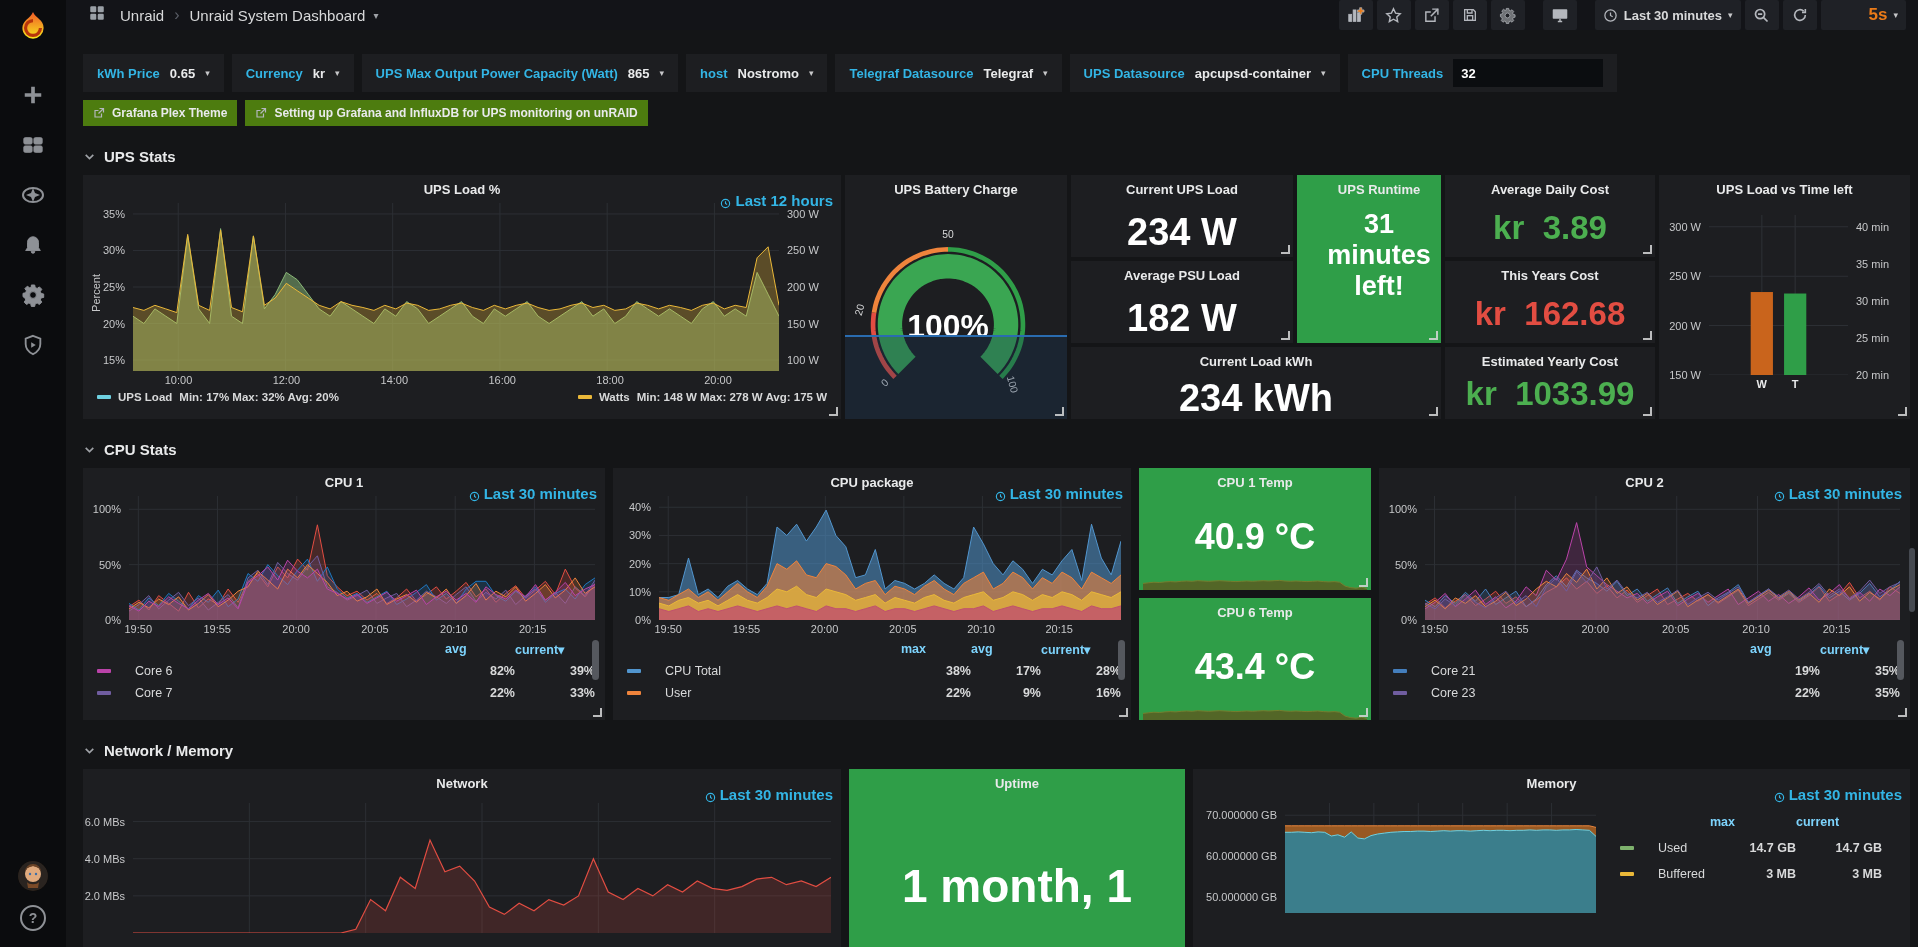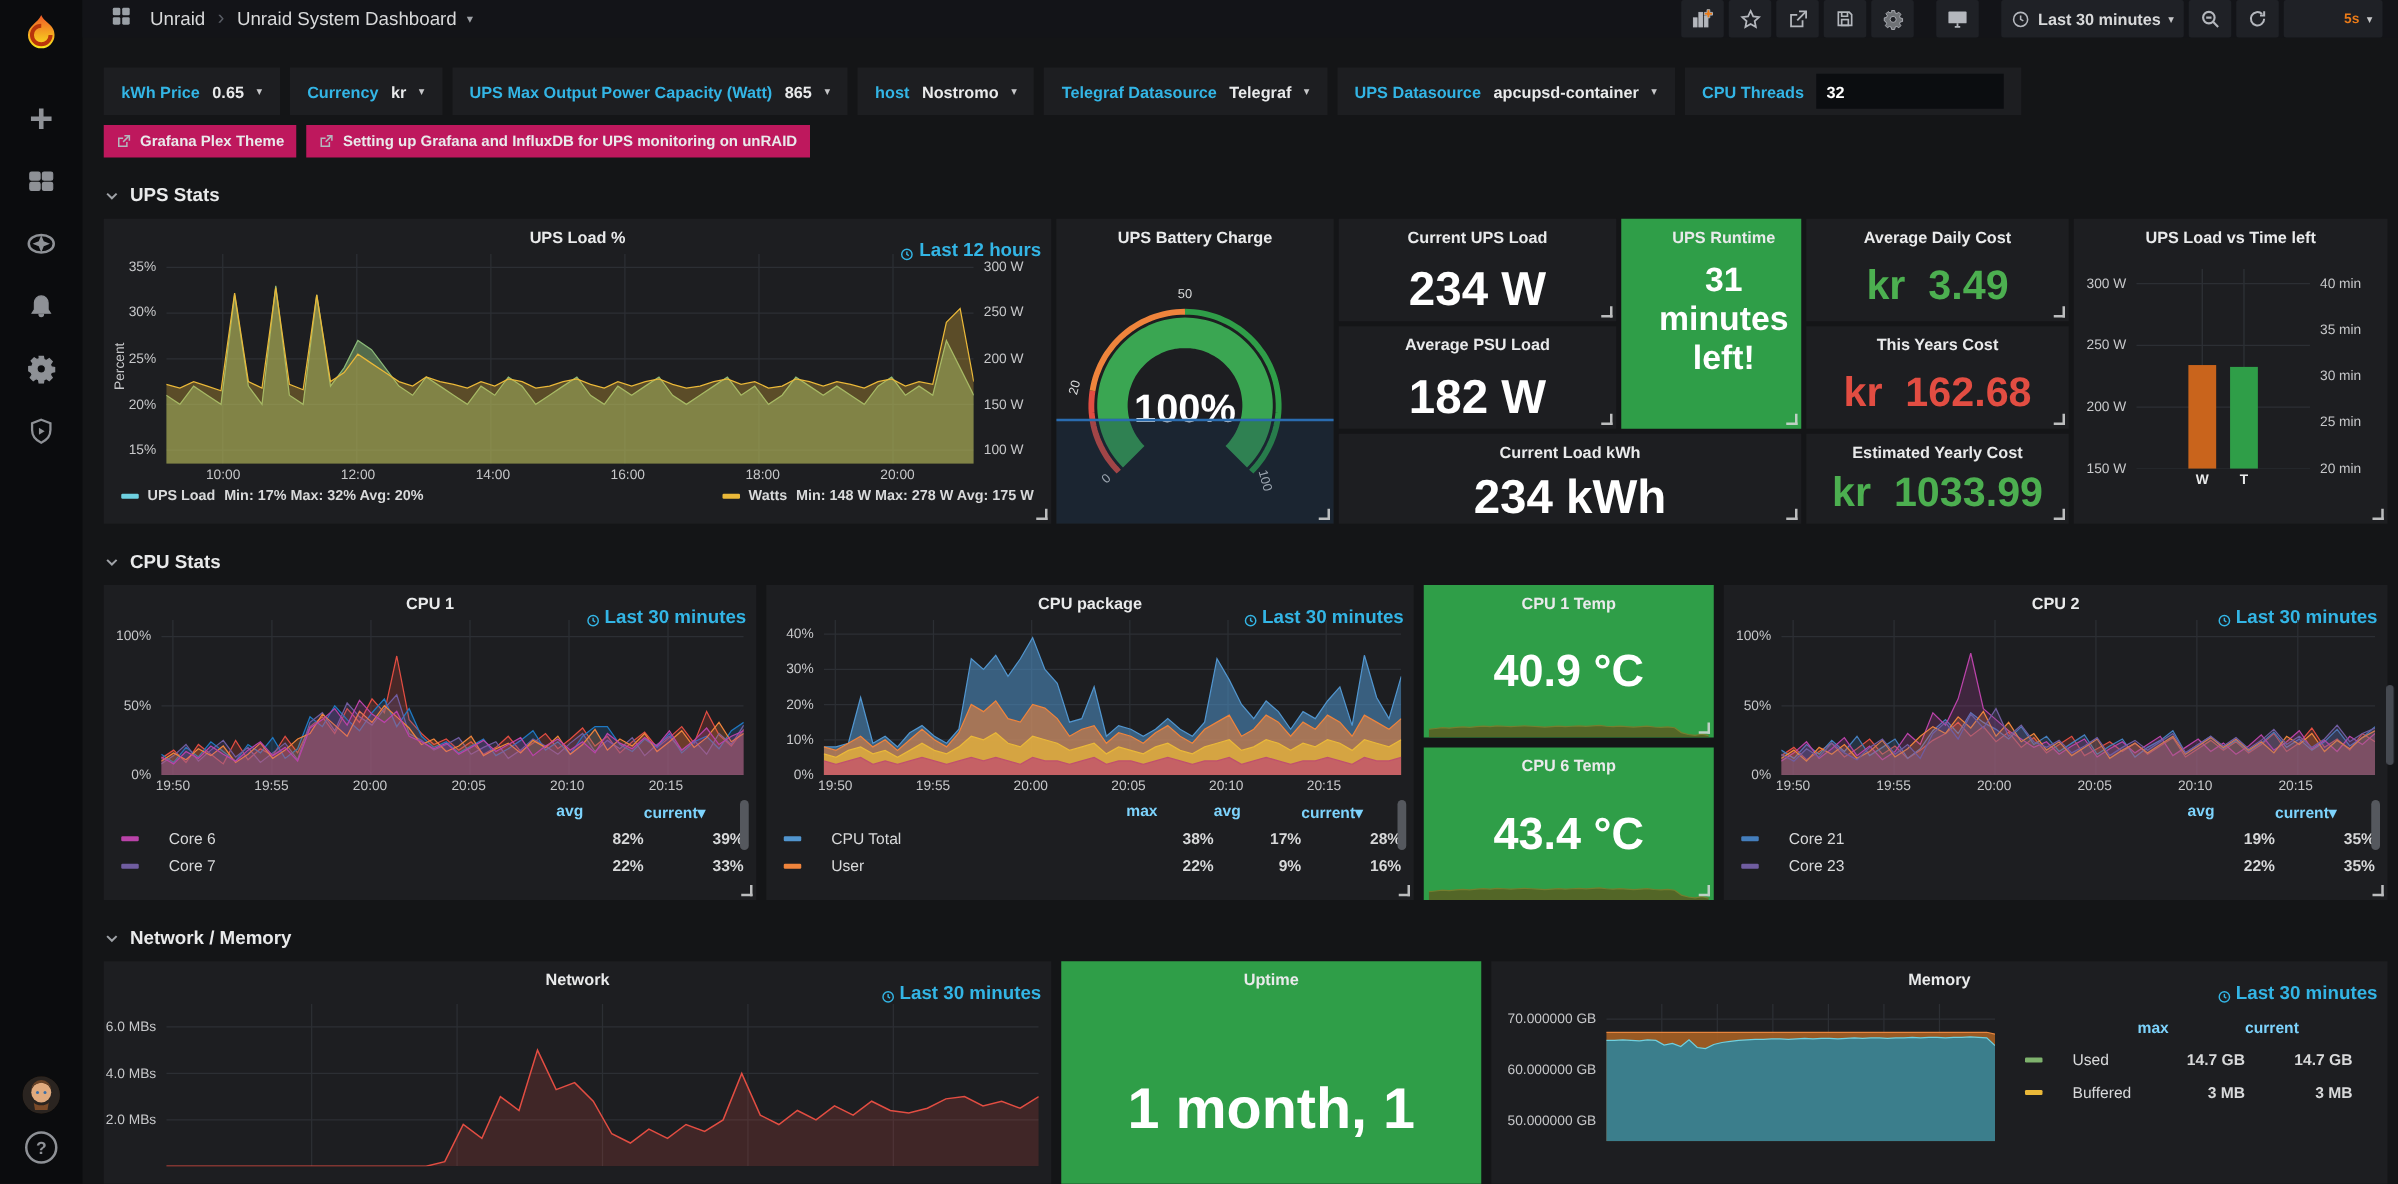--- a/index.html
+++ b/index.html
@@ -21,31 +21,31 @@
   .crumb-grid { margin-right:14px; }
   .crumb { font-size:15px; color:#d8d9da; cursor:pointer; }
   .crumb-sep { color:#5a5e66; margin:0 10px; font-size:16px; }
   .crumb-caret { color:#9fa2a7; font-size:10px; margin-left:8px; }
   .nav-right { margin-left:auto; display:flex; align-items:center; gap:4px; }
   .nav-box { height:30px; min-width:34px; background:#1f2126; border-radius:2px; display:flex; align-items:center; justify-content:center; padding:0 8px; cursor:pointer; gap:6px; }
   .nav-box svg { stroke:#b4b7bd; }
   .nav-gap { width:10px; }
   .tp-text { font-size:13px; font-weight:bold; color:#d8d9da; white-space:nowrap; }
   .caret { font-size:9px; color:#c7c8ca; }
-  .refresh-val { color:#eb7b18; font-weight:bold; font-size:11px;padding-left:40px; }
+  .refresh-val { color:#eb7b18; font-weight:bold; font-size:17px;padding-left:40px; }
 
   
   .subnav { padding:24px 8px 0 17px; }
   .pill-row { display:flex; gap:8px; flex-wrap:nowrap; }
   .pill { background:#1d1e21; height:38px; display:flex; align-items:center; padding:0 14px; gap:10px; cursor:pointer; }
   .pill-label { color:#33b5e5; font-weight:bold; font-size:13px; white-space:nowrap; }
   .pill-value { color:#e9eaeb; font-weight:bold; font-size:13px; white-space:nowrap; }
   .pill input { background:#0b0d10; border:none; outline:none; color:#fff; font-weight:bold; font-size:13px; height:28px; width:150px; padding:0 8px; font-family:inherit; }
   .link-row { display:flex; gap:8px; margin-top:8px; }
-  .dash-link { background:#be185d; height:26px; display:flex; align-items:center; gap:7px; padding:0 10px; font-size:12px; font-weight:bold; color:#e9eaeb; cursor:pointer; }
+  .dash-link { background:#4d7c0f; height:26px; display:flex; align-items:center; gap:7px; padding:0 10px; font-size:12px; font-weight:bold; color:#e9eaeb; cursor:pointer; }
   .dash-link svg { stroke:#b4b7bd; }
 
   
   .dash { padding:0 8px 0 17px; }
   .sec-head { display:flex; align-items:center; gap:8px; margin:22px 0 10px 0; cursor:pointer; }
   .sec-head svg { stroke:#9fa2a7; }
   .sec-title { font-size:15px; font-weight:bold; color:#e9eaeb; }
 
   .row-ups { display:grid; grid-template-columns:758px 222px 222px 144px 210px 1fr; grid-template-rows:82px 82px 72px; gap:4px; }
   .row-cpu { display:grid; grid-template-columns:522px 518px 232px 1fr; grid-template-rows:122px 122px; gap:8px; }
@@ -449,21 +449,21 @@
         <div class="phead">
             <span class="ptitle">Current Load kWh</span>
           </div>
         <div class="stat-val" style="margin-top:2px">234 kWh</div>
       </div>
 
       <div class="panel" style="grid-column:5;grid-row:1">
         <div class="phead">
             <span class="ptitle">Average Daily Cost</span>
           </div>
-        <div class="cost-val cgreen"><span>kr</span>&nbsp;&nbsp;<span>3.49</span></div>
+        <div class="cost-val cgreen"><span>kr</span>&nbsp;&nbsp;<span>3.89</span></div>
       </div>
       <div class="panel" style="grid-column:5;grid-row:2">
         <div class="phead">
             <span class="ptitle">This Years Cost</span>
           </div>
         <div class="cost-val cred"><span>kr</span>&nbsp;&nbsp;<span>162.68</span></div>
       </div>
       <div class="panel" style="grid-column:5;grid-row:3">
         <div class="phead">
             <span class="ptitle">Estimated Yearly Cost</span>

